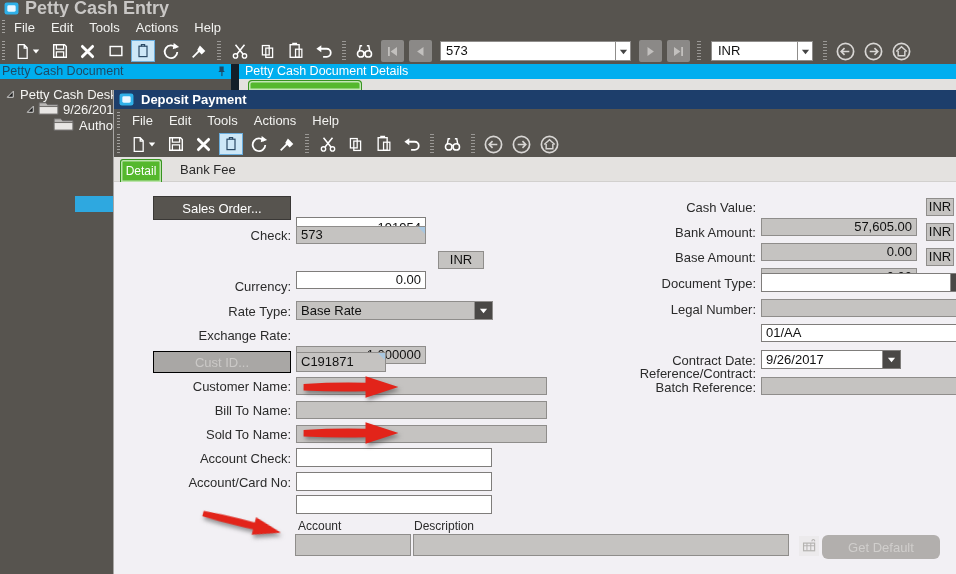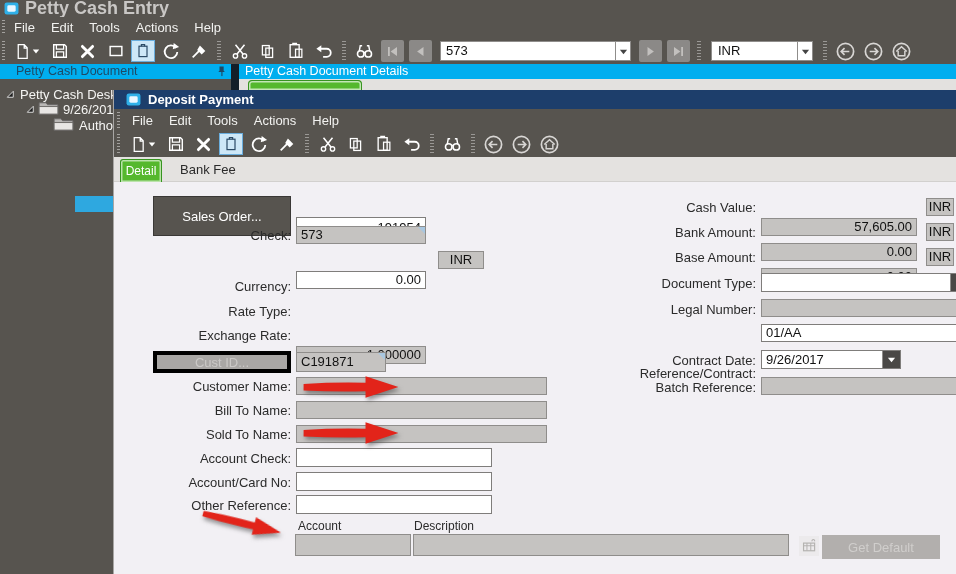--- a/index.html
+++ b/index.html
@@ -32,38 +32,38 @@
     color:#111; padding:1px 5px; line-height:16px; }
   .comboarrow-lt { width:16px; background:#fff; border:1px solid #8f8d8b; display:flex;
     align-items:center; justify-content:center; color:#444; }
   .comboINR { display:flex; height:20px; margin:0 4px; }
   .comboINR .fldpart { width:86px; background:#fff; border:1px solid #8f8d8b; border-right:none;
     color:#111; padding:1px 6px; line-height:16px; }
   .circbtn { width:25px; height:24px; display:flex; align-items:center; justify-content:center; color:#d8d6d4; }
   
   .hdrrow { position:absolute; left:0; top:64px; width:956px; height:15px; }
   .hdr-left { position:absolute; left:0; top:0; width:231px; height:15px; background:#00aeef;
-    color:#1d4a66; font-size:12.5px; line-height:15px; padding-left:16px; }
+    color:#1d4a66; font-size:12.5px; line-height:15px; padding-left:2px; }
   .hdr-pin { position:absolute; right:4px; top:1px; color:#1d4a66; }
   .hdr-split { position:absolute; left:231px; top:0; width:8px; height:26px; background:#131f29; }
   .hdr-right { position:absolute; left:239px; top:0; width:717px; height:15px; background:#00aeef;
     color:#fff; font-size:12.5px; line-height:15px; padding-left:6px; }
   .substrip { position:absolute; left:239px; top:79px; width:717px; height:11px; background:#e3e1df; }
   .greensliver { position:absolute; left:9px; top:1px; width:114px; height:10px; background:#55b82d;
     border:1px solid #379420; border-bottom:none; border-radius:4px 4px 0 0;
     box-shadow:inset 0 0 0 1.5px rgba(255,255,255,.65); }
   
   .treepanel { position:absolute; left:0; top:79px; width:231px; height:495px; background:#57544f; color:#f5f5f3; }
   .tnode { position:absolute; white-space:nowrap; }
   .thl { position:absolute; left:75px; top:117px; width:156px; height:16px; background:#2ea8e0; }
   
   .dialog { position:absolute; left:113px; top:90px; width:843px; height:484px; background:#f2f0f4;
     border-left:1px solid #a8a6a4; z-index:10; }
   .dlg-titlebar { position:absolute; left:0; top:0; width:100%; height:19px; background:#1d3e6b;
-    display:flex; align-items:center; gap:7px; padding-left:12px; }
+    display:flex; align-items:center; gap:7px; padding-left:5px; }
   .dlg-titlebar .t { color:#fff; font-weight:bold; font-size:13px; }
   .dlg-menubar { position:absolute; left:0; top:19px; width:100%; height:22px; background:#57544f;
     display:flex; align-items:center; gap:16px; padding-left:18px; color:#f2f2f0; }
   .dlg-menubar .grip, .dlg-toolbar .grip { position:absolute; left:3px; top:3px; bottom:3px; width:3px;
     background:repeating-linear-gradient(to bottom, rgba(255,255,255,.45) 0 1px, transparent 1px 3px); }
   .dlg-toolbar { position:absolute; left:0; top:41px; width:100%; height:26px; background:#57544f;
     display:flex; align-items:center; gap:3px; padding-left:12px; color:#f2f2f0; }
   .dlg-tabstrip { position:absolute; left:0; top:67px; width:100%; height:25px; background:#e4e2e0;
     border-bottom:1px solid #d2d0ce; }
   .tab-detail { position:absolute; left:6px; top:2px; width:42px; height:23px; background:#55b82d;
@@ -80,21 +80,21 @@
   .fld { position:absolute; padding:0 4px; font-size:13px; color:#111; overflow:hidden; white-space:nowrap; }
   .ro  { background:#c5c3c1; border:1px solid #8f8d8b; }
   .wt  { background:#ffffff; border:1px solid #7f7d7b; }
   .rt  { text-align:right;margin-top:20px; }
   .corner { position:absolute; right:0; top:0; width:0; height:0;
     border-top:7px solid #a9c7e0; border-left:7px solid transparent; }
   .darrow { position:absolute; top:0; right:0; width:18px; height:100%; background:#4a4846;
     border-left:1px solid #8f8d8b; display:flex; align-items:center; justify-content:center; color:#fff; }
   .btn-dark { position:absolute; background:#57544f; border:1px solid #3a3836; color:#fff;
     display:flex; align-items:center; justify-content:center; font-size:13px; }
-  .btn-dis  { position:absolute; background:#a9a7a5; border:4px solid #000000; color:#cbc9c7;
+  .btn-dis  { position:absolute; background:#a9a7a5; border:1px solid #000000; color:#cbc9c7;
     display:flex; align-items:center; justify-content:center; font-size:13px; }
   .btn-getdef { position:absolute; background:#b2afad; border:none; color:#d0cecc;
     display:flex; align-items:center; justify-content:center; font-size:13px; }
   .colhdr { position:absolute; font-size:12px; color:#2b2b2b; }
   .gridbtn { position:absolute; background:#eceaec; color:#b5b3b1; display:flex; align-items:center; justify-content:center; }
   
   .ann { position:absolute; z-index:30; filter:drop-shadow(2px 3px 2px rgba(70,70,70,.55)); }
   svg { display:block; }
 </style>
 </head>
@@ -487,32 +487,37 @@
         </span>
     </div>
 
     <div class="dlg-tabstrip">
       <span class="tab-detail">Detail</span>
       <span class="tab-bankfee">Bank Fee</span>
     </div>
 
     <div class="dlg-body"></div>
 
-    <div class="btn-dark" style="left:39px; top:106px; width:138px; height:40px;">Sales Order...</div>
+    <div class="btn-dark" style="left:39px; top:106px; width:138px; height:24px;">Sales Order...</div>
     <div class="fld wt rt" style="left:182px; top:107px; width:130px; height:21px; line-height:19px;">191954</div>
 
     <span class="lbl lblL" style="top:138px;">Check:</span>
     <div class="fld ro" style="left:182px; top:136px; width:130px; height:18px; line-height:16px;"><span>573</span><span class="corner"></span></div>
 
     <div class="fld wt rt" style="left:182px; top:161px; width:130px; height:18px; line-height:16px;">0.00</div>
     <div class="fld ro" style="left:324px; top:161px; width:46px; height:18px; line-height:16px; text-align:center;">INR</div>
 
     <span class="lbl lblL" style="top:189px;">Currency:</span>
 
     <span class="lbl lblL" style="top:214px;">Rate Type:</span>
+    <div class="fld ro" style="left:182px; top:211px; width:197px; height:19px; line-height:17px;"><span>Base Rate</span><span class="darrow">
+          <svg width="9" height="9">
+            <use href="#i-caret"></use>
+          </svg>
+        </span></div>
 
     <span class="lbl lblL" style="top:238px;">Exchange Rate:</span>
     <div class="fld ro rt" style="left:182px; top:236px; width:130px; height:18px; line-height:16px;">1.000000</div>
 
     <div class="btn-dis" style="left:39px; top:261px; width:138px; height:22px;">Cust ID...</div>
     <div class="fld ro" style="left:182px; top:262px; width:90px; height:20px; line-height:18px;"><span>C191871</span><span class="corner"></span></div>
 
     <span class="lbl lblL" style="top:289px;">Customer Name:</span>
     <div class="fld ro" style="left:182px; top:287px; width:251px; height:18px;"></div>
 
@@ -521,34 +526,33 @@
 
     <span class="lbl lblL" style="top:337px;">Sold To Name:</span>
     <div class="fld ro" style="left:182px; top:335px; width:251px; height:18px;"></div>
 
     <span class="lbl lblL" style="top:361px;">Account Check:</span>
     <div class="fld wt" style="left:182px; top:358px; width:196px; height:19px;"></div>
 
     <span class="lbl lblL" style="top:385px;">Account/Card No:</span>
     <div class="fld wt" style="left:182px; top:382px; width:196px; height:19px;"></div>
 
-    <span class="lbl lblL" style="top:408px;">Other Reference:</span>
     <div class="fld wt" style="left:182px; top:405px; width:196px; height:19px;"></div>
 
     <span class="colhdr" style="left:184px; top:429px;">Account</span>
     <span class="colhdr" style="left:300px; top:429px;">Description</span>
 
     <div class="fld ro" style="left:181px; top:444px; width:116px; height:22px;"></div>
     <div class="fld ro" style="left:299px; top:444px; width:376px; height:22px;"></div>
     <span class="gridbtn" style="left:685px; top:446px; width:20px; height:20px;">
         <svg width="17" height="17">
           <use href="#i-grid"></use>
         </svg>
       </span>
-    <div class="btn-getdef" style="left:708px; top:445px; width:118px; height:24px;">Get Default</div>
+    <div class="btn-getdef" style="left:708px; top:445px; width:118px; height:24px;border-radius:6px;">Get Default</div>
 
     <span class="lbl lblR" style="top:110px;">Cash Value:</span>
     <div class="fld ro rt" style="left:647px; top:108px; width:156px; height:18px; line-height:16px;">57,605.00</div>
     <div class="fld ro" style="left:812px; top:108px; width:28px; height:18px; line-height:16px; text-align:center; padding:0;">INR</div>
 
     <span class="lbl lblR" style="top:135px;">Bank Amount:</span>
     <div class="fld ro rt" style="left:647px; top:133px; width:156px; height:18px; line-height:16px;">0.00</div>
     <div class="fld ro" style="left:812px; top:133px; width:28px; height:18px; line-height:16px; text-align:center; padding:0;">INR</div>
 
     <span class="lbl lblR" style="top:160px;">Base Amount:</span>

